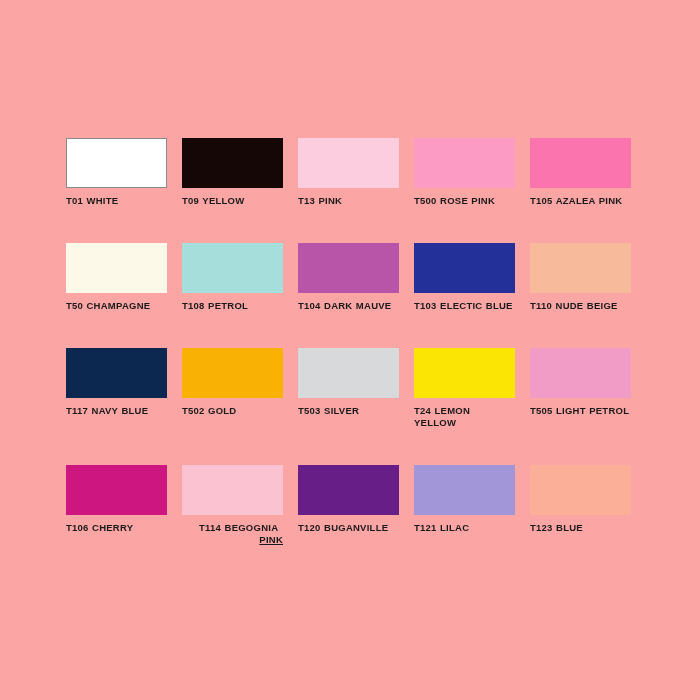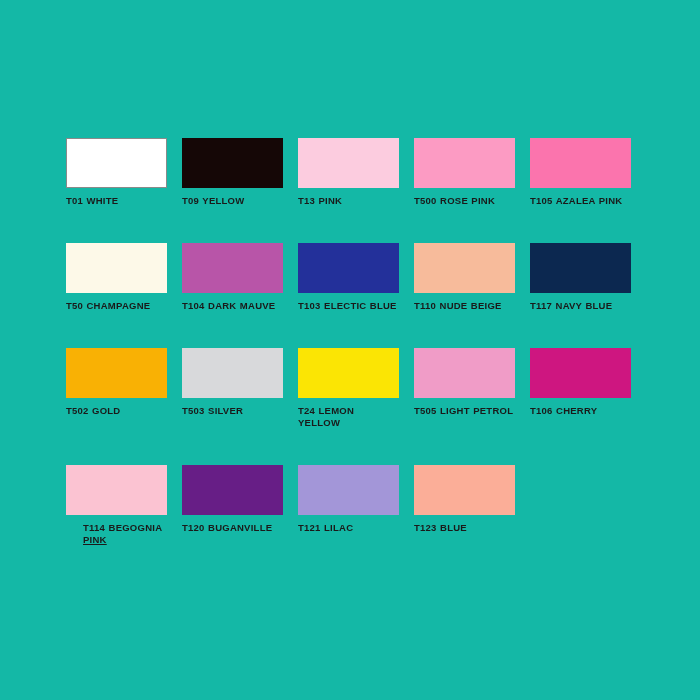--- a/index.html
+++ b/index.html
@@ -12,21 +12,21 @@
     width: 700px;
     height: 700px;
     font-family: "Liberation Sans", sans-serif;
     -webkit-font-smoothing: antialiased;
   }
 
   #swatch-chart {
     position: relative;
     width: 700px;
     height: 700px;
-    background: #14b8a6;
+    background: #fca5a5;
     box-sizing: border-box;
   }
 
   .swatch-grid {
     position: absolute;
     left: 66px;
     top: 138px;
     width: 570px;
     display: grid;
     grid-template-columns: repeat(5, 101px);
@@ -62,21 +62,21 @@
     word-spacing: 0.5px;
   }
 
   .swatch-label.center-wrap {
     text-align: left;
     margin-left: 17px;
   }
 
   .swatch-label.center-wrap .wrap-second {
     display: block;
-    text-align: left;
+    text-align: right;
     text-decoration: underline;
   }
 </style>
 </head>
 <body>
 
 <div id="swatch-chart">
   <div class="swatch-grid">
       <div class="swatch-cell">
         <div class="swatch-chip bordered" style="background-color: rgb(255, 255, 255);"></div>
@@ -94,20 +94,24 @@
         <div class="swatch-chip" style="background-color: rgb(252, 155, 195);"></div>
         <div class="swatch-label">T500 ROSE PINK</div>
       </div>
       <div class="swatch-cell">
         <div class="swatch-chip" style="background-color: rgb(251, 116, 173);"></div>
         <div class="swatch-label">T105 AZALEA PINK</div>
       </div>
       <div class="swatch-cell">
         <div class="swatch-chip" style="background-color: rgb(253, 249, 232);"></div>
         <div class="swatch-label">T50 CHAMPAGNE</div>
+      </div>
+      <div class="swatch-cell">
+        <div class="swatch-chip" style="background-color: rgb(165, 222, 219);"></div>
+        <div class="swatch-label">T108 PETROL</div>
       </div>
       <div class="swatch-cell">
         <div class="swatch-chip" style="background-color: rgb(184, 85, 168);"></div>
         <div class="swatch-label">T104 DARK MAUVE</div>
       </div>
       <div class="swatch-cell">
         <div class="swatch-chip" style="background-color: rgb(35, 48, 154);"></div>
         <div class="swatch-label">T103 ELECTIC BLUE</div>
       </div>
       <div class="swatch-cell">

